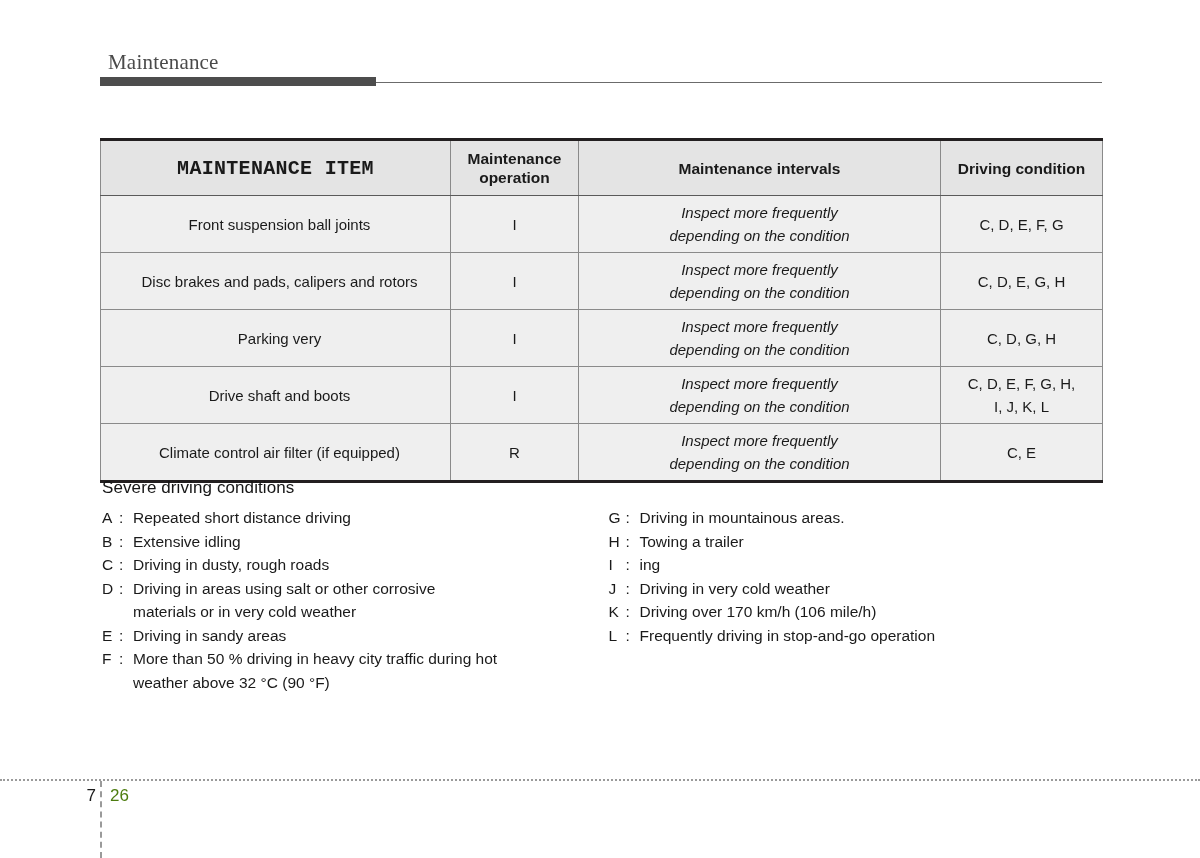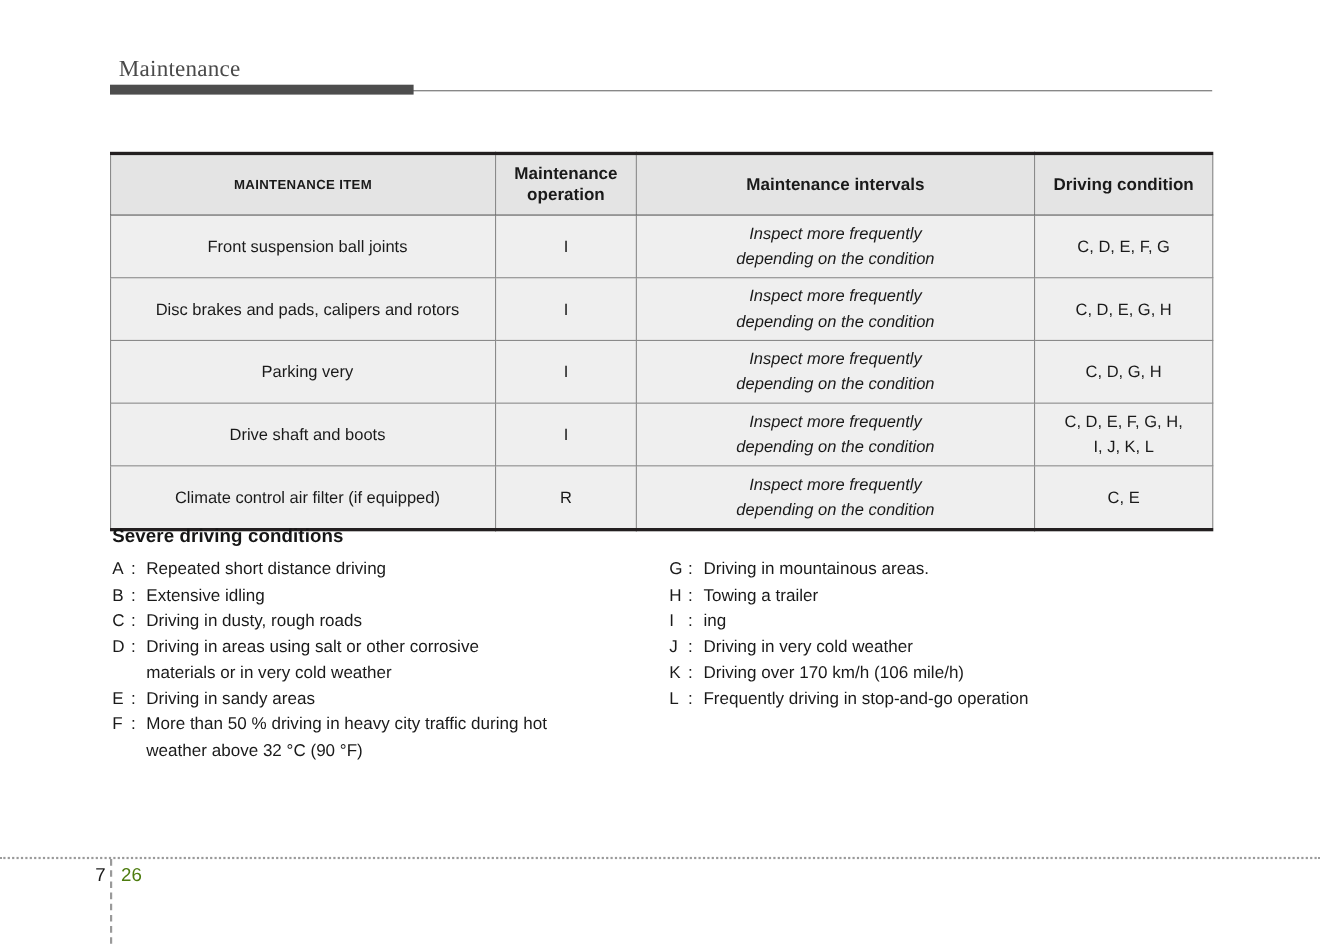--- a/index.html
+++ b/index.html
@@ -86,22 +86,23 @@
   table.mtable thead th {
     background: #e4e4e4;
     font-weight: bold;
     font-size: 15.5px;
     text-align: center;
     height: 52px;
     line-height: 19px;
     border-bottom: 1px solid #5a5a5a;
   }
   table.mtable thead th.item-head {
-    font-size: 12px;
+    font-size: 20px;
     letter-spacing: 0.3px;
+    font-family: Liberation Mono, monospace;
   }
   table.mtable tbody tr td {
     height: 54px;
   }
   table.mtable tbody tr:last-child td {
     border-bottom: none;
   }
   td.col-item {
     text-align: center;
     padding-left: 9px;
@@ -122,21 +123,21 @@
 
   
   .severe {
     position: absolute;
     left: 100px;
     top: 478px;
     width: 1002px;
   }
   .severe-title {
     font-size: 17px;
-    font-weight: bold;
+    font-weight: normal;
     color: #161616;
     margin: 0 0 8px 2px;
     letter-spacing: 0.1px;
   }
   .severe-cols {
     position: relative;
     display: flex;
     align-items: flex-start;
   }
   .severe-col {

